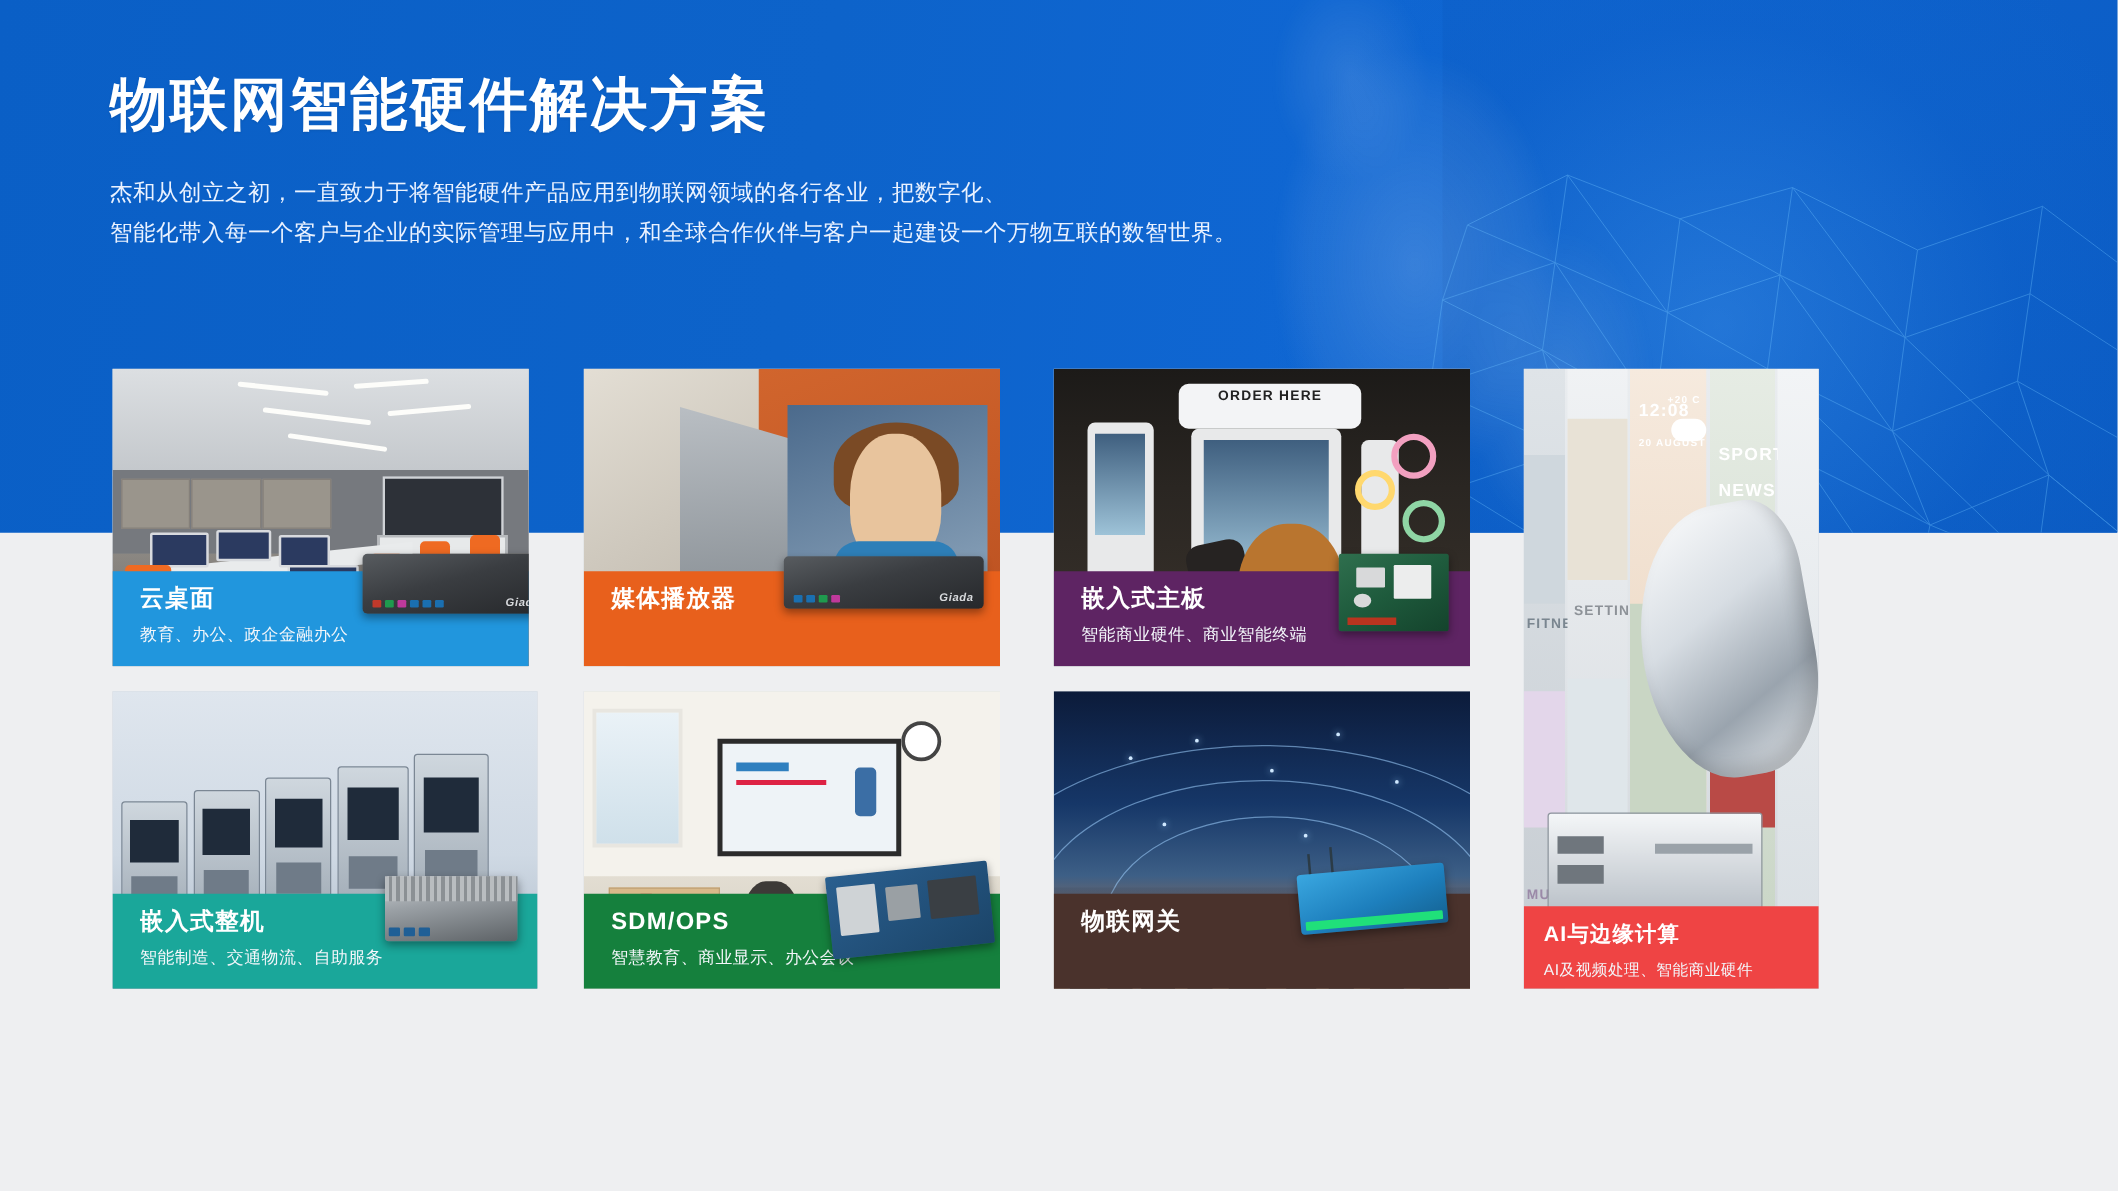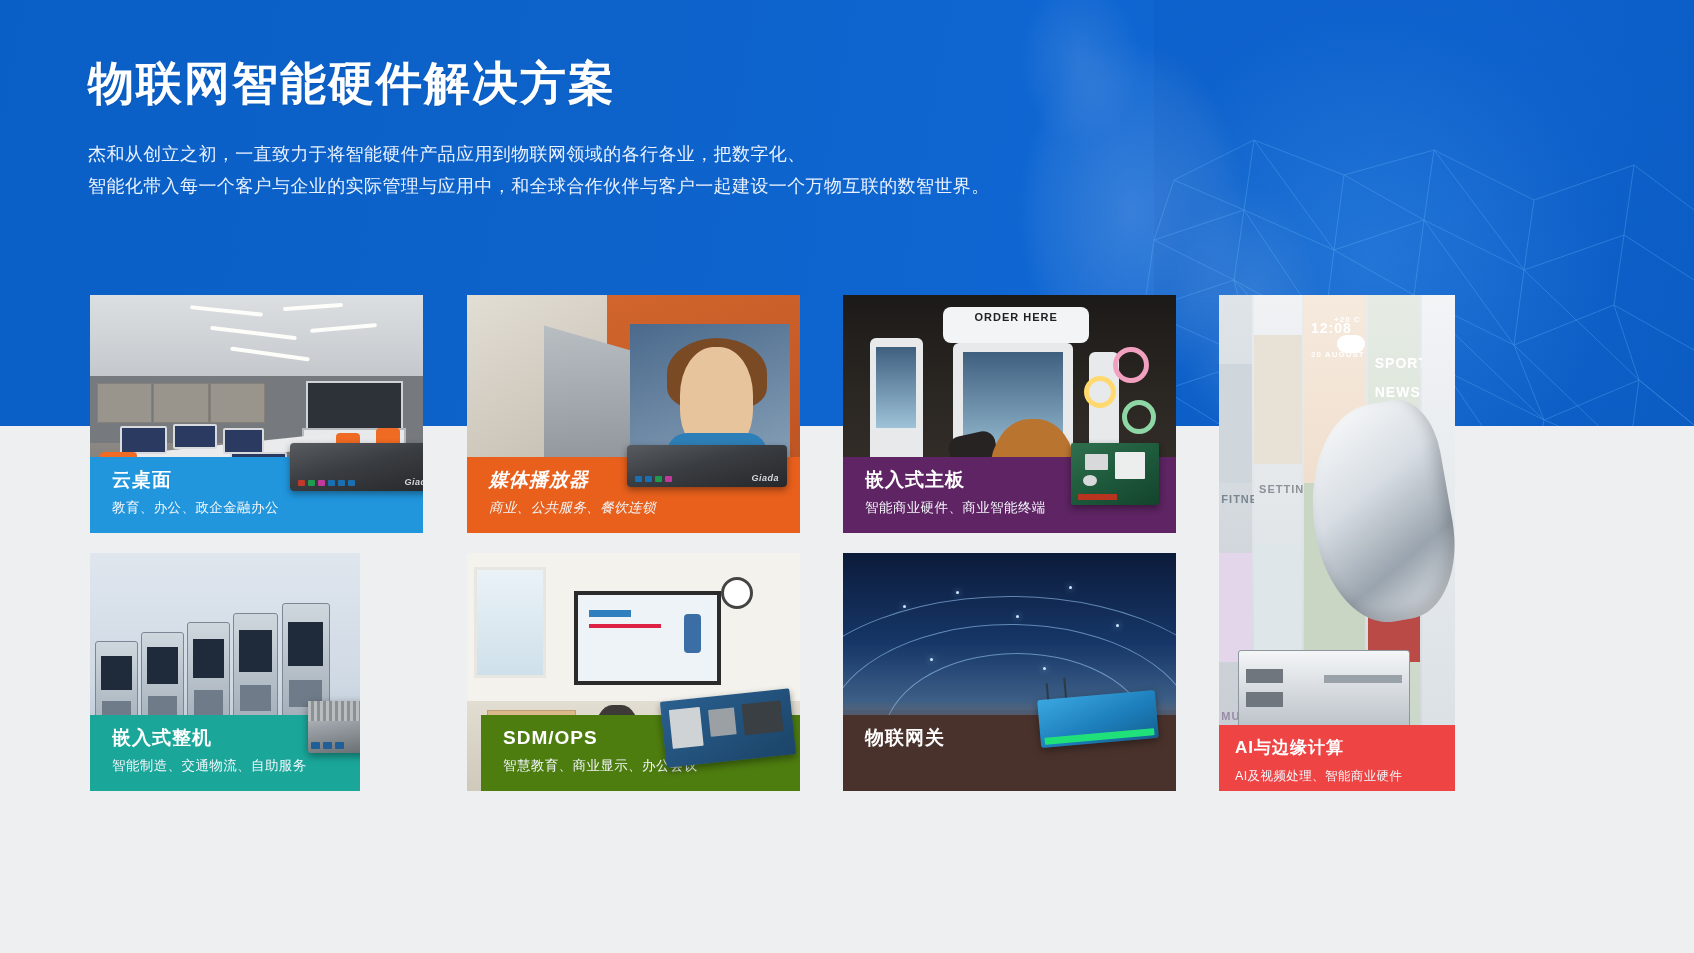--- a/index.html
+++ b/index.html
@@ -59,21 +59,21 @@
   }
   .card .band .s{
     font-size:13.5px;color:#f3f6fa;letter-spacing:.4px;line-height:22px;margin-top:4px;
   }
 
   
   #card-1{left:90px;top:295px;width:333px;height:238px;}
   #card-2{left:467px;top:295px;width:333px;height:238px;}
   #card-3{left:843px;top:295px;width:333px;height:238px;}
   
-  #card-4{left:90px;top:553px;width:270px;height:238px;}
+  #card-4{left:90px;top:553px;width:340px;height:238px;}
   #card-5{left:467px;top:553px;width:333px;height:238px;}
   #card-6{left:843px;top:553px;width:333px;height:238px;}
   
   #card-7{left:1219px;top:295px;width:236px;height:496px;}
   #card-7 .band{height:66px;padding-left:16px;}
   #card-7 .band .t{font-size:17px;}
   #card-7 .band .s{font-size:12.5px;}
 
   
   .band-blue{background:#2196dd;}
@@ -296,23 +296,22 @@
       <div class="ph ph-esc">
         <div class="vwall"></div>
         <div class="orangewall"></div>
         <div class="esc"></div>
         <div class="videowall"></div>
         <div class="hair"></div>
         <div class="face"></div>
         <div class="shirt"></div>
         <div class="tag">im EG</div>
       </div>
-      <div class="band band-orange" style="background: rgb(232, 96, 28); font-style: italic;">
+      <div class="band band-orange" style="background: rgb(232, 96, 28);">
         <div class="t">媒体播放器</div>
-        <div class="s">商业、公共服务、餐饮连锁</div>
       </div>
       <div class="dev" style="left:160px;top:150px;width:160px;height:42px;">
         <div class="ports">
           <i></i>
             <i></i>
             <i class="g"></i>
             <i class="p"></i>
         </div>
         <div class="brand">Giada</div>
       </div>
@@ -396,21 +395,21 @@
         </div>
         <div class="desk" style="left:6%;top:66%;width:26%;height:8%;"></div>
         <div class="desk" style="left:40%;top:70%;width:26%;height:8%;"></div>
         <div class="desk" style="left:72%;top:66%;width:24%;height:8%;"></div>
         <div class="kid" style="left:9%;width:12%;height:28%;background:#d9534f;"></div>
         <div class="kid" style="left:24%;width:12%;height:24%;background:#6aa84f;"></div>
         <div class="kid" style="left:38%;width:14%;height:32%;background:#3d3a37;"></div>
         <div class="kid" style="left:56%;width:12%;height:26%;background:#d98c3f;"></div>
         <div class="kid" style="left:72%;width:13%;height:30%;background:#2f6fb0;"></div>
       </div>
-      <div class="band band-red" style="background: #4d7c0f; margin-left: 14px;">
+      <div class="band band-red" style="background: #15803d;">
         <div class="t">SDM/OPS</div>
         <div class="s">智慧教育、商业显示、办公会议</div>
       </div>
       <div class="pcb" style="left:196px;top:142px;width:130px;height:66px;transform:rotate(-6deg);background:linear-gradient(150deg,#2a5f8f,#1b4468);">
         <div class="chip" style="left:6%;top:14%;width:24%;height:58%;background:#cfd3d6;"></div>
         <div class="chip" style="left:36%;top:20%;width:20%;height:40%;background:#9aa0a4;"></div>
         <div class="chip" style="left:62%;top:16%;width:30%;height:48%;background:#3a3f44;"></div>
       </div>
     </div>
 

